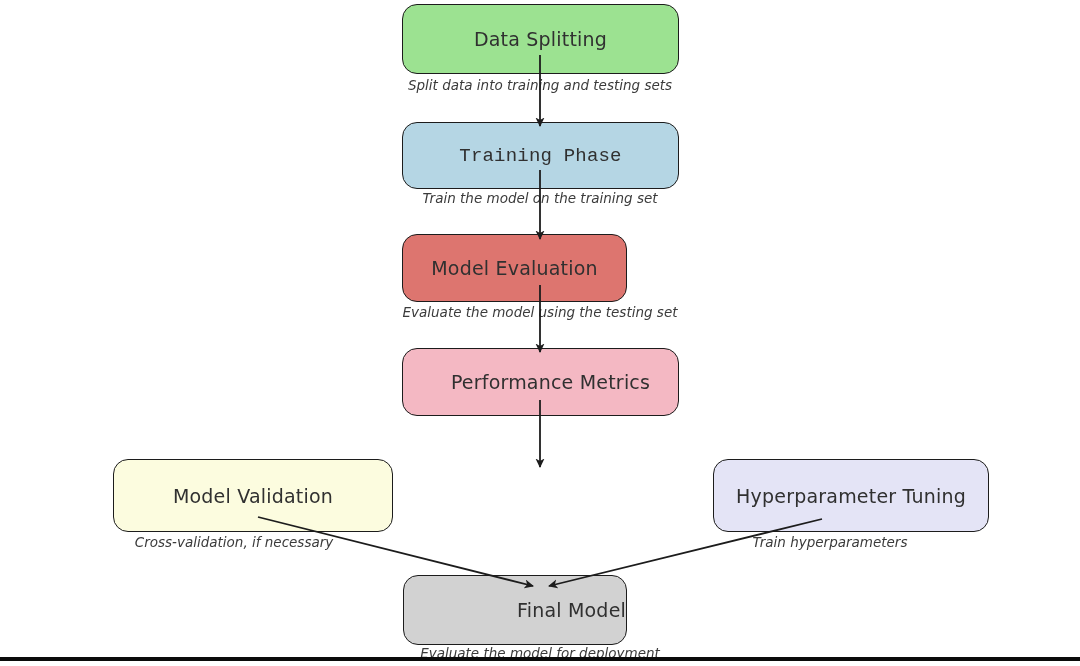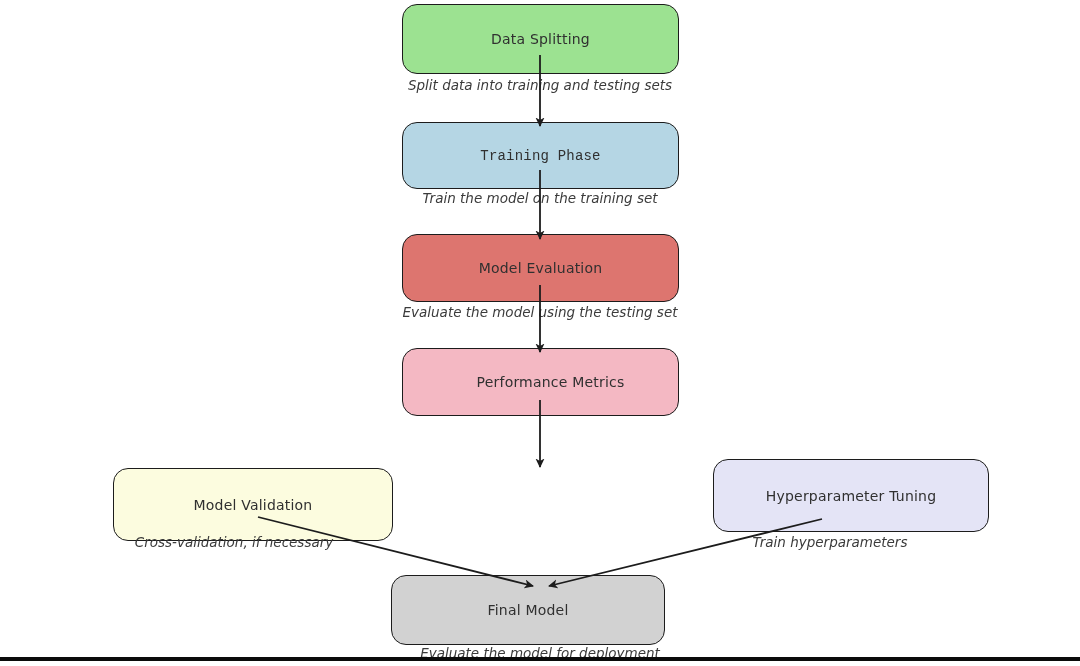--- a/index.html
+++ b/index.html
@@ -6,36 +6,36 @@
   .canvas{
     position:relative;width:1080px;height:666px;background:#ffffff;overflow:hidden;
     font-family:"DejaVu Sans", sans-serif;
   }
   .node{
     position:absolute;z-index:1;box-sizing:border-box;
     border:1.7px solid #1c1c1c;border-radius:15px;
     display:flex;align-items:center;justify-content:center;
   }
   .node-label{
-    font-size:14px;color:#303030;letter-spacing:.2px;white-space:nowrap;
+    font-size:19px;color:#303030;letter-spacing:.2px;white-space:nowrap;
   }
   .caption{
     position:absolute;z-index:2;transform:translateX(-50%);
     font-style:italic;font-size:13.5px;color:#3b3b3b;white-space:nowrap;text-align:center;
   }
   .arrow-layer{position:absolute;left:0;top:0;z-index:10;pointer-events:none;}
   .bottom-rule{position:absolute;z-index:3;left:0;top:657px;width:1080px;height:4px;background:#0a0a0a;}
   
   .n-data-splitting        {left:402px;top:4px;  width:277px;height:70px;}
   .n-training-phase        {left:402px;top:122px;width:277px;height:67px;font-family:Liberation Mono, monospace;}
-  .n-model-evaluation      {left:402px;top:234px;width:277px;height:68px;}
+  .n-model-evaluation      {left:402px;top:234px;width:225px;height:68px;}
   .n-performance-metrics   {left:402px;top:348px;width:277px;height:68px;}
-  .n-model-validation      {left:113px;top:459px;width:280px;height:73px;margin-top:9px;}
+  .n-model-validation      {left:113px;top:459px;width:280px;height:73px;}
   .n-hyperparameter-tuning {left:713px;top:459px;width:276px;height:73px;}
-  .n-final-model           {left:391px;top:575px;width:274px;height:70px;}
+  .n-final-model           {left:403px;top:575px;width:224px;height:70px;justify-content:flex-end;}
   
   .c-data-splitting        {left:540px;top:77px;}
   .c-training-phase        {left:540px;top:190px;}
   .c-model-evaluation      {left:540px;top:304px;}
   .c-performance-metrics   {left:540px;top:418px;}
   .c-model-validation      {left:234px;top:534px;}
   .c-hyperparameter-tuning {left:830px;top:534px;}
   .c-final-model           {left:540px;top:645px;}
 </style>
 </head>

